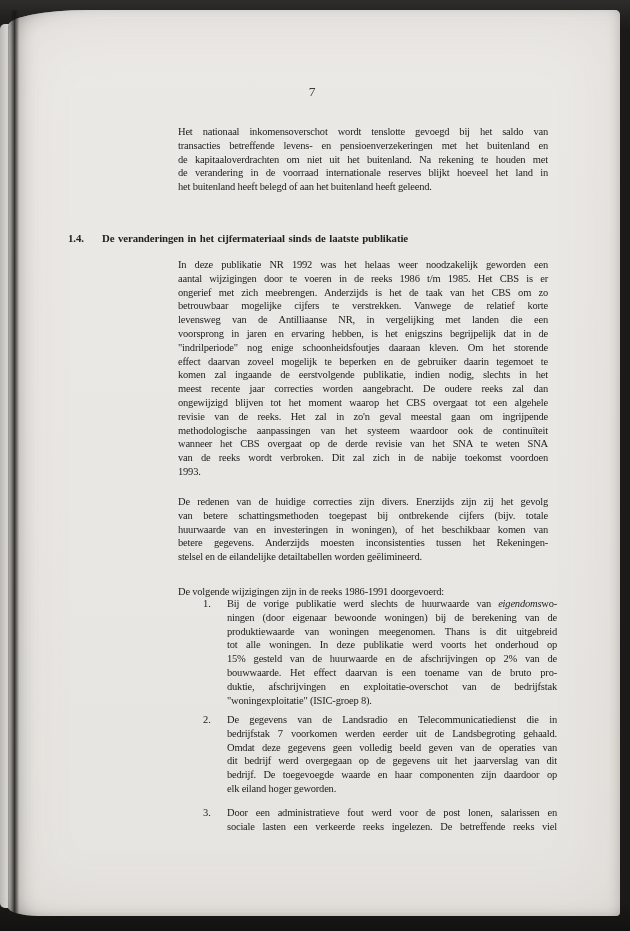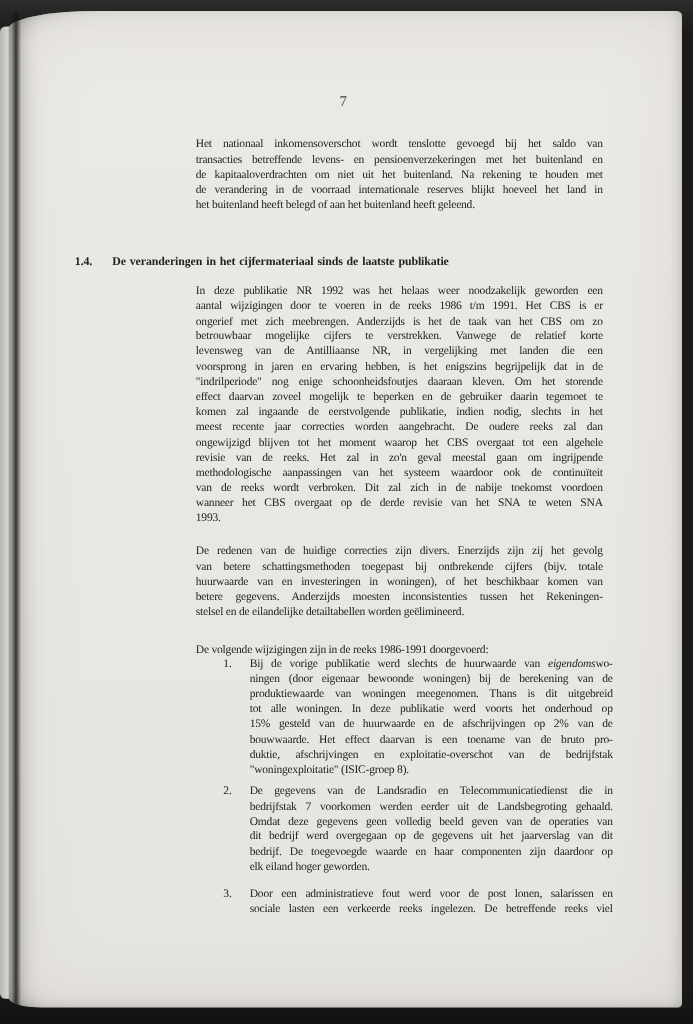--- a/index.html
+++ b/index.html
@@ -106,34 +106,34 @@
         <div class="line last"><span>het buitenland heeft belegd of aan het buitenland heeft geleend.</span></div>
       </div>
 
     <div class="text-block section-heading">
       <span class="section-number">1.4.</span>
       <span class="section-title">De veranderingen in het cijfermateriaal sinds de laatste publikatie</span>
     </div>
 
     <div class="text-block paragraph-revisions">
         <div class="line"><span>In deze publikatie NR 1992 was het helaas weer noodzakelijk geworden een</span></div>
-        <div class="line"><span>aantal wijzigingen door te voeren in de reeks 1986 t/m 1991. Het CBS is er</span></div>
+        <div class="line"><span>aantal wijzigingen door te voeren in de reeks 1986 t/m 1985. Het CBS is er</span></div>
         <div class="line"><span>ongerief met zich meebrengen. Anderzijds is het de taak van het CBS om zo</span></div>
         <div class="line"><span>betrouwbaar mogelijke cijfers te verstrekken. Vanwege de relatief korte</span></div>
         <div class="line"><span>levensweg van de Antilliaanse NR, in vergelijking met landen die een</span></div>
         <div class="line"><span>voorsprong in jaren en ervaring hebben, is het enigszins begrijpelijk dat in de</span></div>
         <div class="line"><span>"indrilperiode" nog enige schoonheidsfoutjes daaraan kleven. Om het storende</span></div>
         <div class="line"><span>effect daarvan zoveel mogelijk te beperken en de gebruiker daarin tegemoet te</span></div>
         <div class="line"><span>komen zal ingaande de eerstvolgende publikatie, indien nodig, slechts in het</span></div>
         <div class="line"><span>meest recente jaar correcties worden aangebracht. De oudere reeks zal dan</span></div>
         <div class="line"><span>ongewijzigd blijven tot het moment waarop het CBS overgaat tot een algehele</span></div>
         <div class="line"><span>revisie van de reeks. Het zal in zo'n geval meestal gaan om ingrijpende</span></div>
         <div class="line"><span>methodologische aanpassingen van het systeem waardoor ook de continuïteit</span></div>
+        <div class="line"><span>wanneer het CBS overgaat op de derde revisie van het SNA te weten SNA</span></div>
         <div class="line"><span>van de reeks wordt verbroken. Dit zal zich in de nabije toekomst voordoen</span></div>
-        <div class="line"><span>wanneer het CBS overgaat op de derde revisie van het SNA te weten SNA</span></div>
         <div class="line last"><span>1993.</span></div>
       </div>
 
     <div class="text-block paragraph-reasons">
         <div class="line"><span>De redenen van de huidige correcties zijn divers. Enerzijds zijn zij het gevolg</span></div>
         <div class="line"><span>van betere schattingsmethoden toegepast bij ontbrekende cijfers (bijv. totale</span></div>
         <div class="line"><span>huurwaarde van en investeringen in woningen), of het beschikbaar komen van</span></div>
         <div class="line"><span>betere gegevens. Anderzijds moesten inconsistenties tussen het Rekeningen-</span></div>
         <div class="line last"><span>stelsel en de eilandelijke detailtabellen worden geëlimineerd.</span></div>
       </div>

